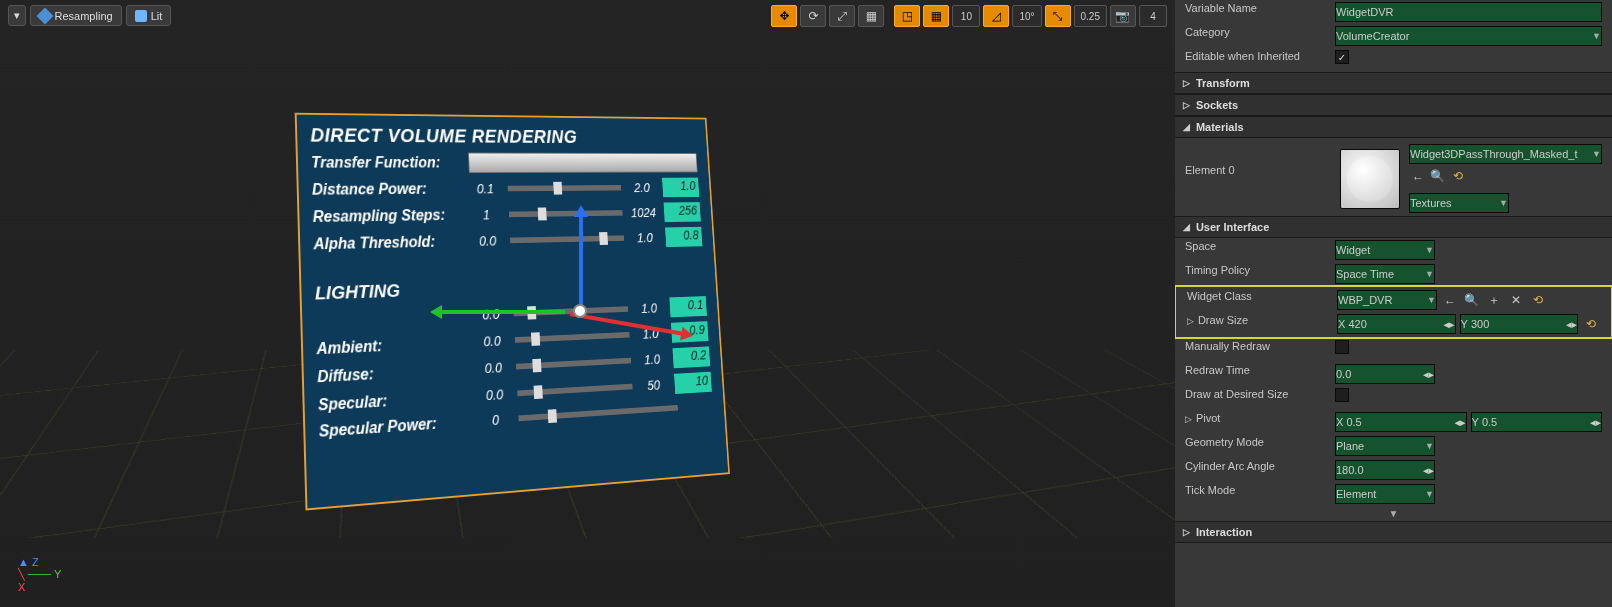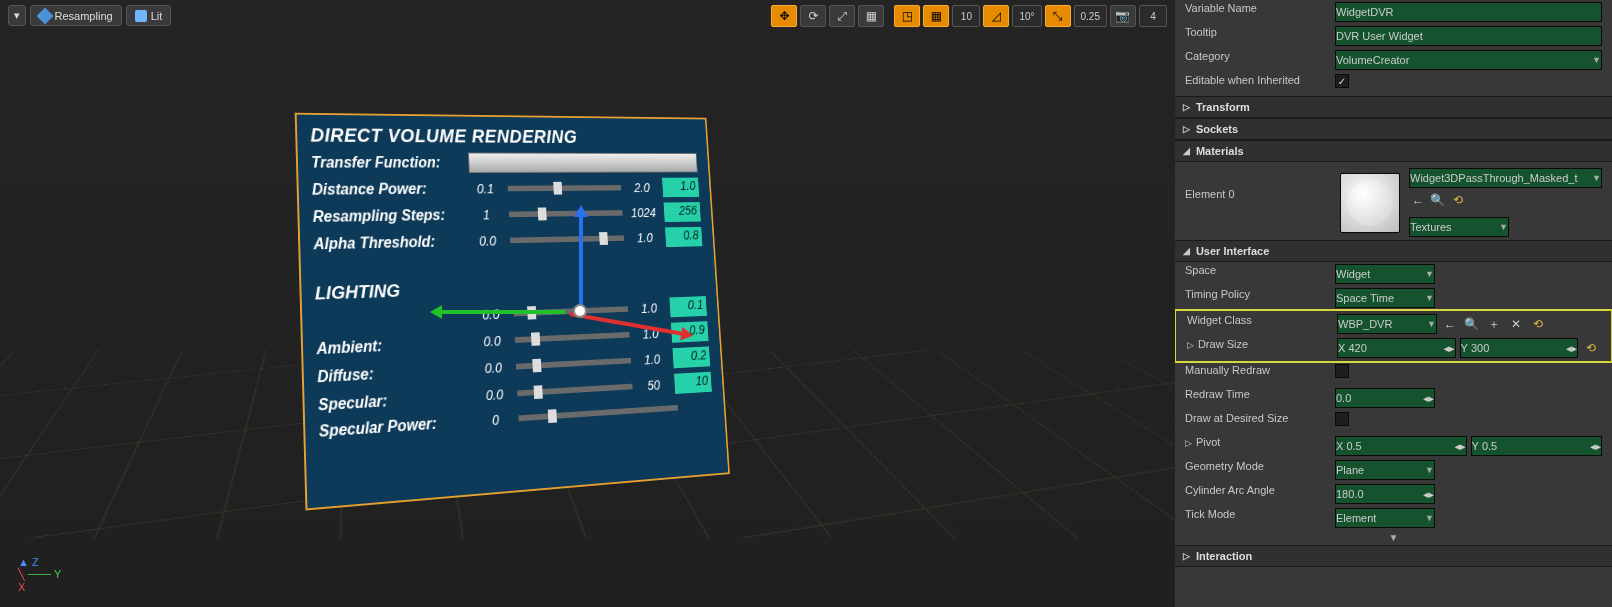--- a/index.html
+++ b/index.html
@@ -187,26 +187,20 @@
 </div>
 
 <div class="details">
   <div class="prop-row">
     <div class="pl">Variable Name</div>
     <div class="pv">
         <div class="input" style="flex:1">WidgetDVR</div>
       </div>
   </div>
   <div class="prop-row">
-    <div class="pl">Tooltip</div>
-    <div class="pv">
-        <div class="input" style="flex:1">DVR User Widget</div>
-      </div>
-  </div>
-  <div class="prop-row">
     <div class="pl">Category</div>
     <div class="pv">
         <div class="select" style="flex:1">
           <span>VolumeCreator</span>
           <span class="arr">▼</span>
         </div>
       </div>
   </div>
   <div class="prop-row">
     <div class="pl">Editable when Inherited</div>

